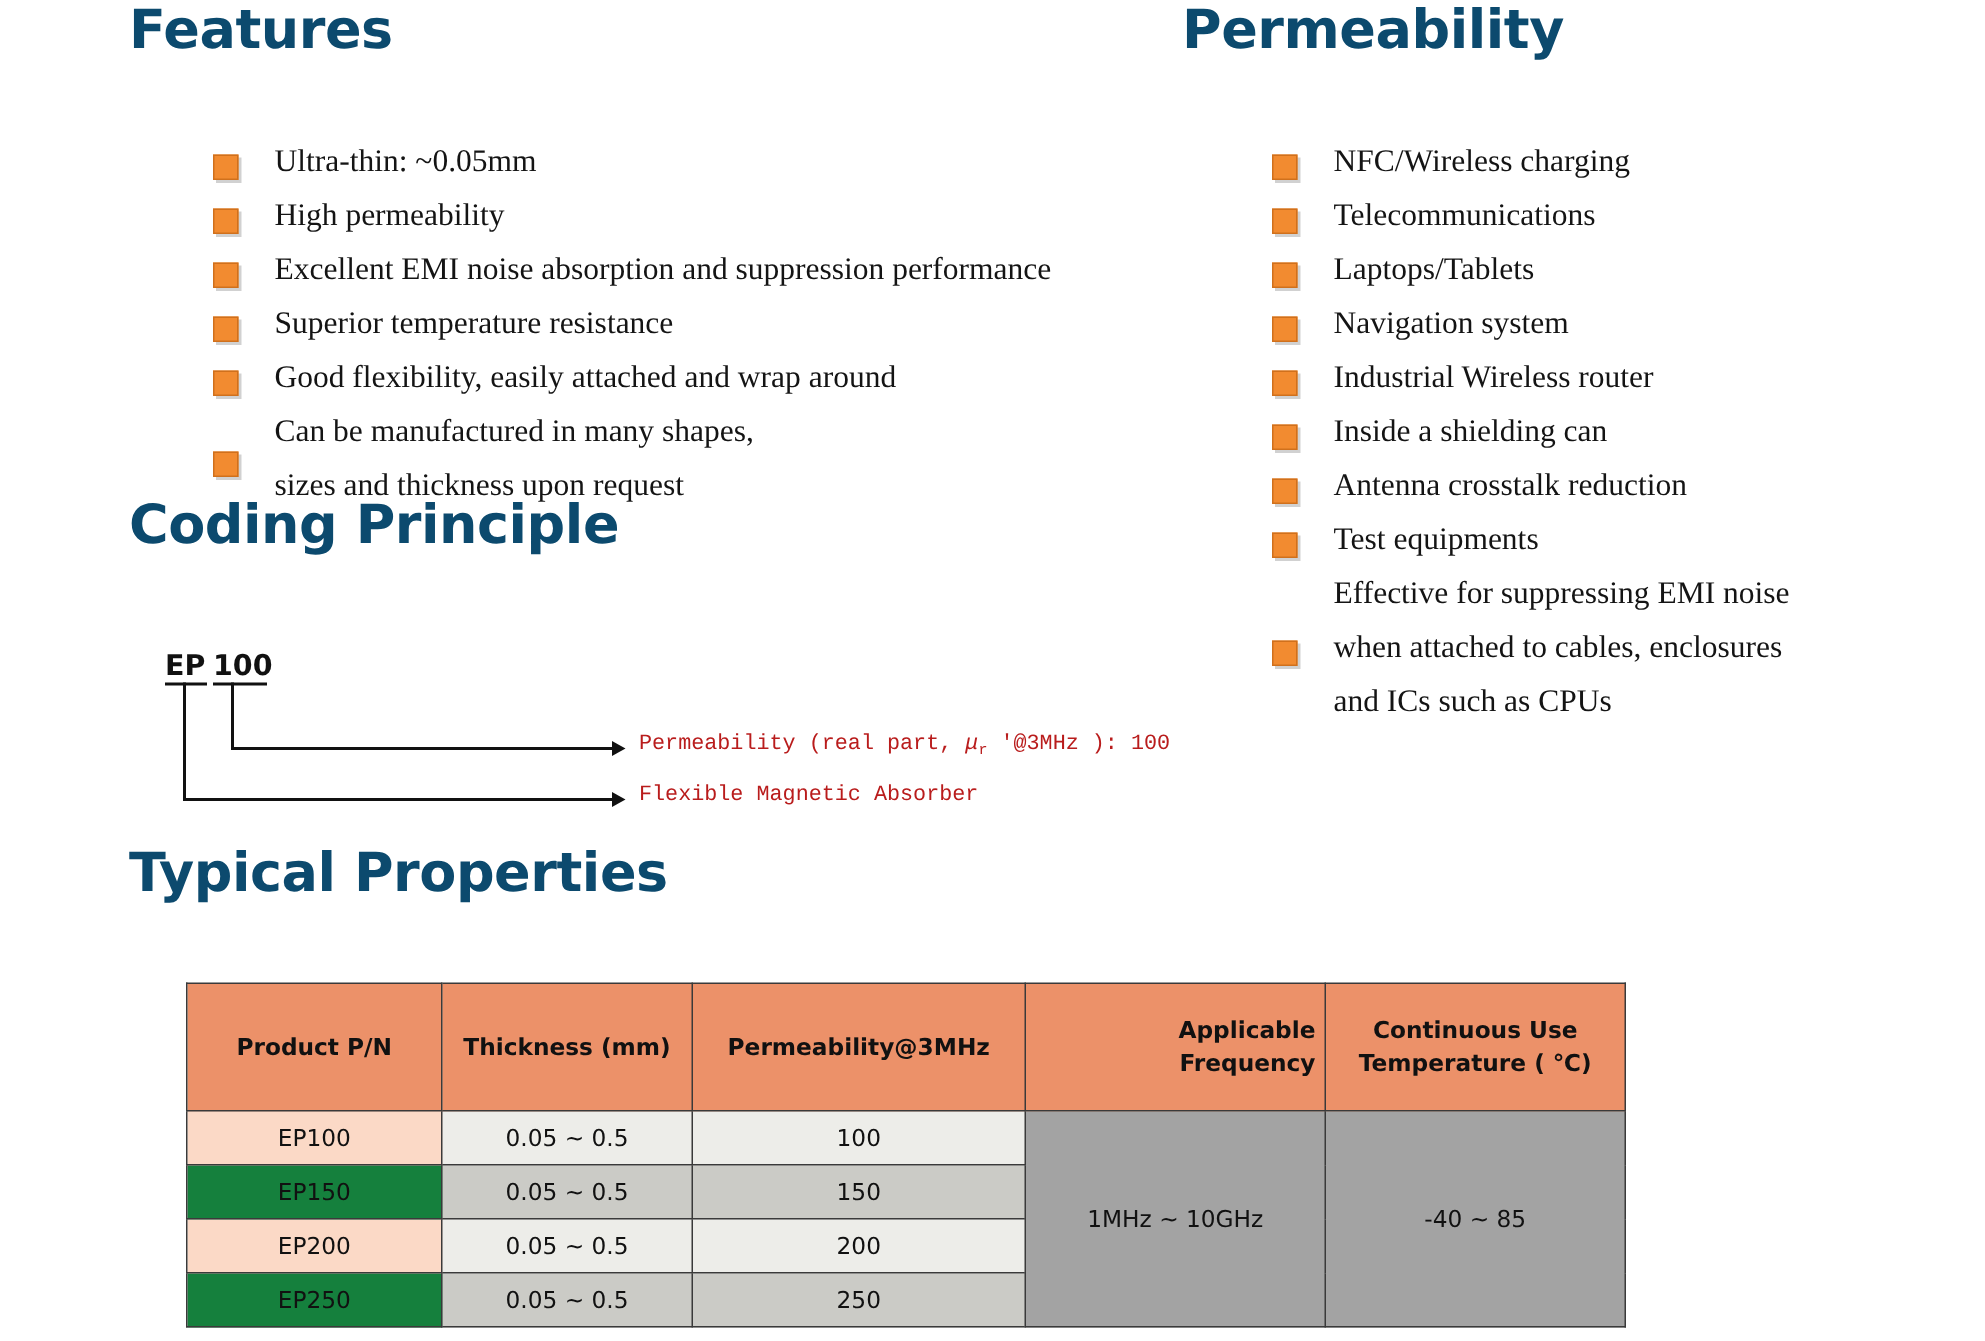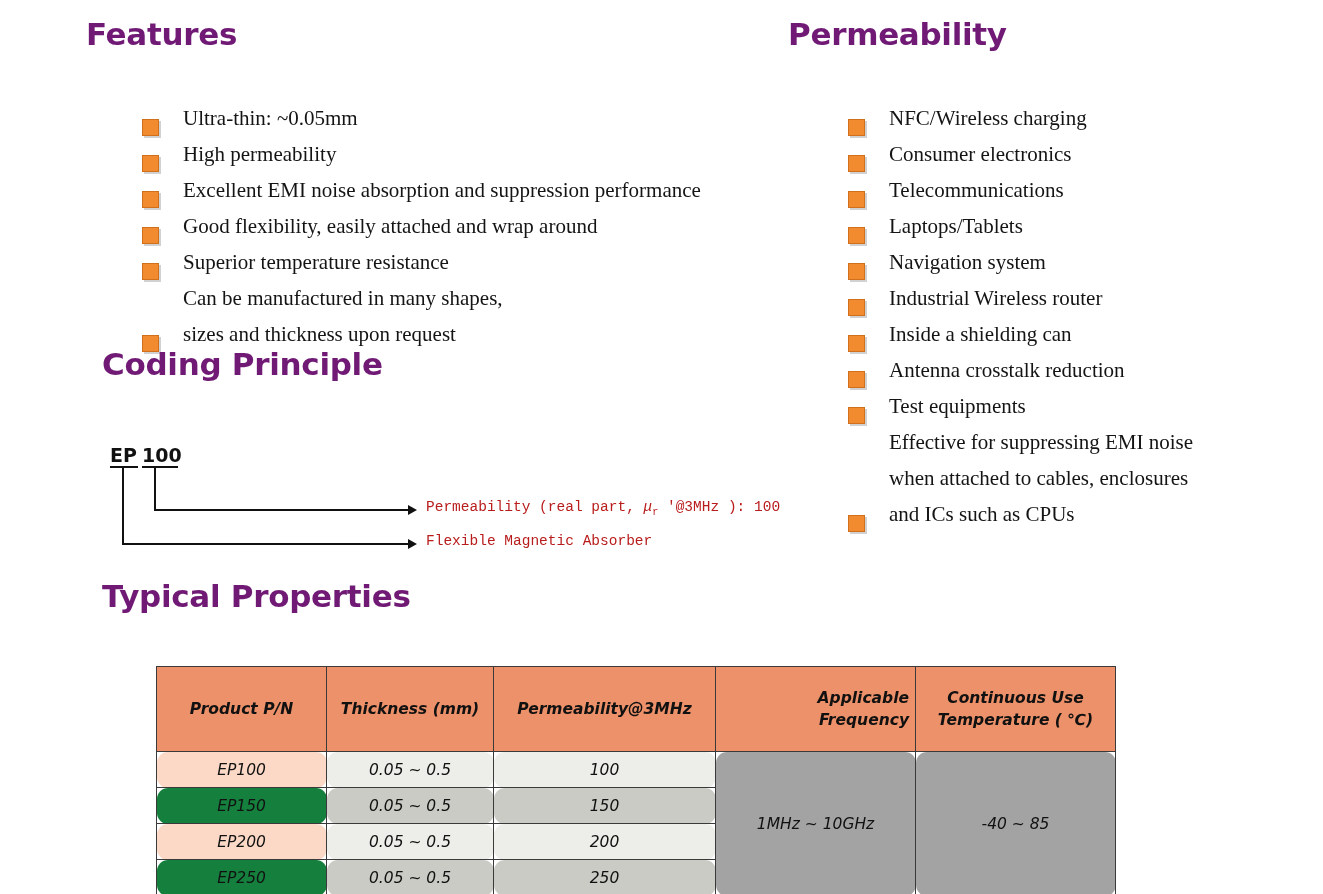--- a/index.html
+++ b/index.html
@@ -16,23 +16,23 @@
     overflow: hidden;
   }
   .page {
     position: relative;
     width: 1323px;
     height: 894px;
   }
   h2.section-title {
     font-family: "DejaVu Sans", sans-serif;
     font-weight: bold;
-    font-size: 31px;
-    margin: 16px;
-    color: #701a75;
+    font-size: 36px;
+    margin: 0;
+    color: #0c4a6e;
     letter-spacing: -0.3px;
   }
   
   #features-section {
     position: absolute;
     left: 86px;
     top: 0px;
     width: 700px;
   }
   #applications-section {
@@ -41,21 +41,21 @@
     top: 0px;
     width: 500px;
   }
   ul.bullet-list {
     list-style: none;
     margin: 0;
     padding: 0;
   }
   ul.bullet-list li {
     display: flex;
-    align-items: flex-end;
+    align-items: center;
     margin: 0 0 0px 0;
     padding-left: 40px;
   }
   .bullet-square {
     flex: 0 0 auto;
     width: 15px;
     height: 15px;
     background: #F28B30;
     border: 1px solid #d0701c;
     margin-top: 9px;
@@ -123,43 +123,41 @@
   
   #properties-section {
     position: absolute;
     left: 86px;
     top: 562px;
     width: 1160px;
   }
   table.props {
     border-collapse: collapse;
     margin-top: 52px;
-    margin-left: 70px;
+    margin-left: 38px;
     font-family: "DejaVu Sans", sans-serif;
     table-layout: fixed;
-    font-style: italic;
   }
   table.props th, table.props td {
     border: 1px solid #3a3a3a;
     text-align: center;
     font-size: 15.5px;
   }
   table.props th {
     background: #EC9169;
     font-weight: bold;
     color: #111;
     height: 76px;
     line-height: 1.45;
     padding: 4px 6px;
   }
   table.props td {
     height: 33px;
     color: #111;
     padding: 1px 4px;
-    border-radius: 11px;
   }
   td.pn-light { background: #FBD9C6; }
   td.pn-dark  { background: #15803d; }
   td.val-light { background: #EDEDE9; }
   td.val-dark  { background: #CBCBC6; }
   td.merged { background: #a3a3a3; vertical-align: middle; }
   .col-pn { width: 170px; }
   .col-th { width: 167px; }
   .col-perm { width: 222px; }
   .col-freq { width: 200px; }
@@ -180,44 +178,40 @@
       <li>
         <span class="bullet-square"></span>
         <span class="bullet-text">High permeability</span>
       </li>
       <li>
         <span class="bullet-square"></span>
         <span class="bullet-text">Excellent EMI noise absorption and suppression performance</span>
       </li>
       <li>
         <span class="bullet-square"></span>
+        <span class="bullet-text">Superior temperature resistance</span>
+      </li>
+      <li>
+        <span class="bullet-square"></span>
         <span class="bullet-text">Good flexibility, easily attached and wrap around</span>
-      </li>
-      <li>
-        <span class="bullet-square"></span>
-        <span class="bullet-text">Superior temperature resistance</span>
       </li>
       <li>
         <span class="bullet-square"></span>
         <span class="bullet-text">Can be manufactured in many shapes,
 sizes and thickness upon request</span>
       </li>
     </ul>
   </section>
 
   <section id="applications-section">
     <h2 class="section-title">Permeability</h2>
     <ul class="bullet-list">
       <li>
         <span class="bullet-square"></span>
         <span class="bullet-text">NFC/Wireless charging</span>
-      </li>
-      <li>
-        <span class="bullet-square"></span>
-        <span class="bullet-text">Consumer electronics</span>
       </li>
       <li>
         <span class="bullet-square"></span>
         <span class="bullet-text">Telecommunications</span>
       </li>
       <li>
         <span class="bullet-square"></span>
         <span class="bullet-text">Laptops/Tablets</span>
       </li>
       <li>

